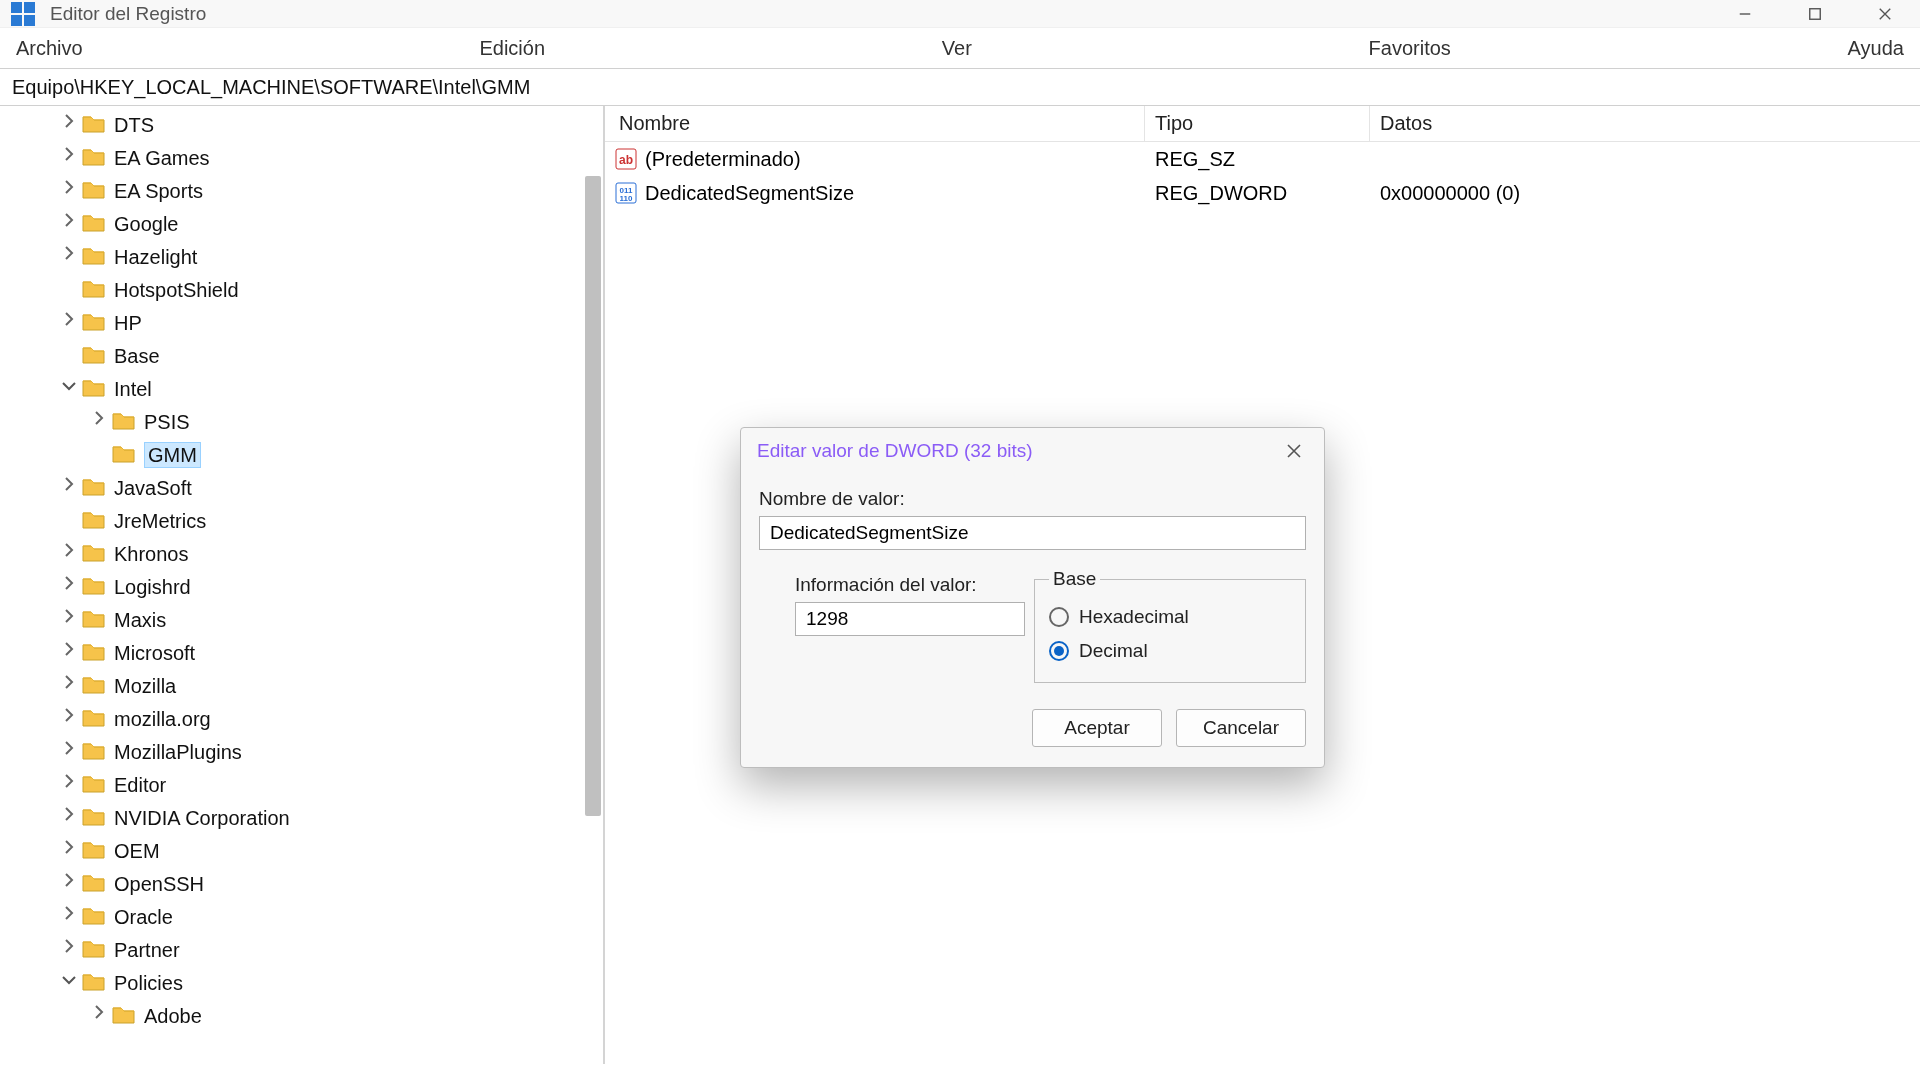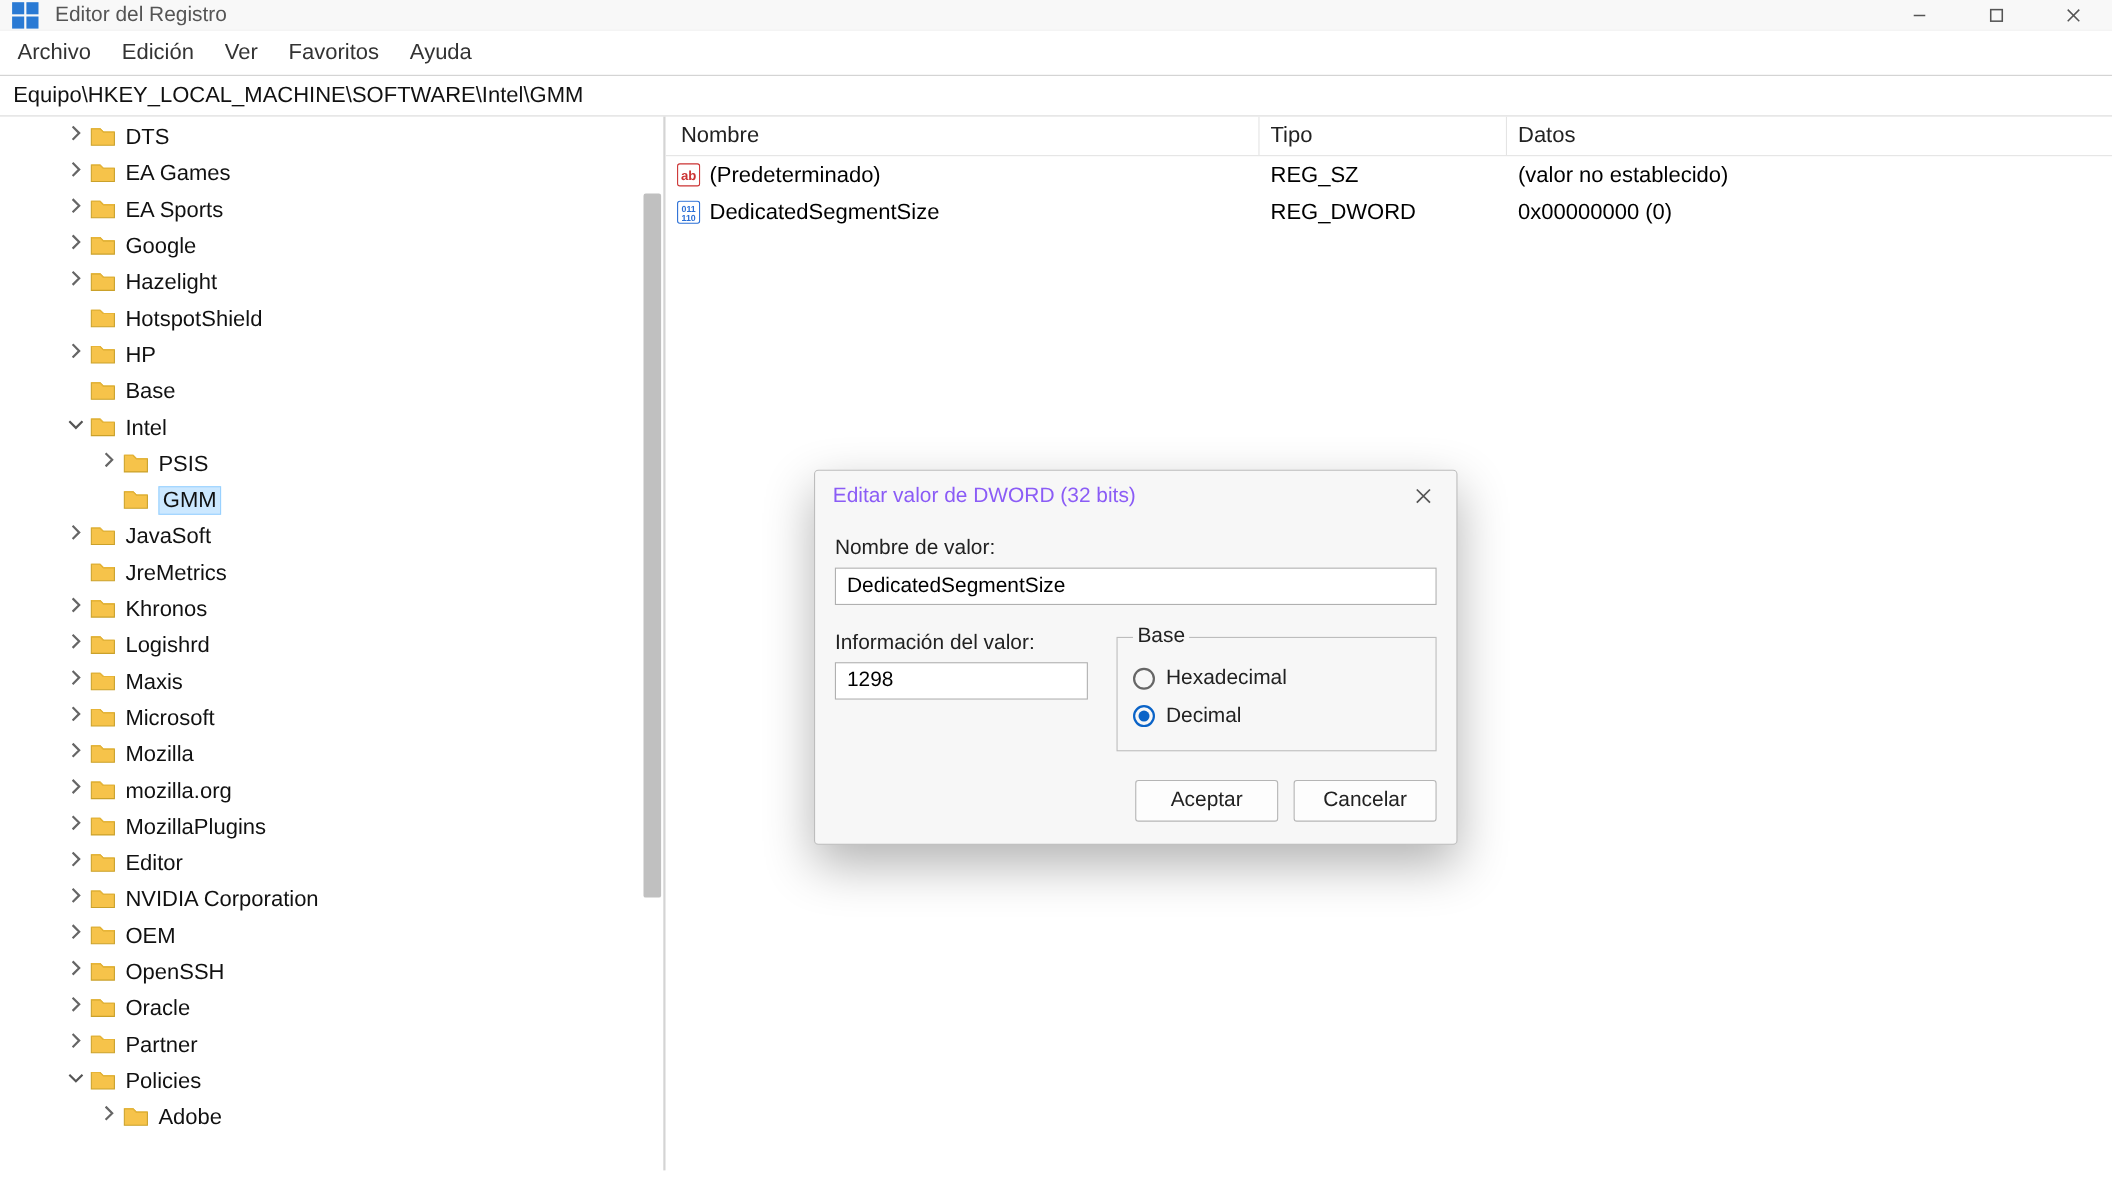--- a/index.html
+++ b/index.html
@@ -7,21 +7,21 @@
   body { font-size: 20px; }
 
   
   .titlebar { height: 28px; display: flex; align-items: center; background: #f8f8f8; border-bottom: 1px solid #f0f0f0; }
   .titlebar .app-icon { width: 26px; height: 26px; margin: 0 14px 0 10px; }
   .titlebar .title { flex: 1; color: #555; font-size: 19px; }
   .titlebar .win-btns { display: flex; }
   .titlebar .win-btn { width: 70px; height: 44px; display:flex; align-items:center; justify-content:center; color:#555; }
 
   
-  .menubar { height: 40px; display: flex; align-items: center; gap: 28px; padding: 0 16px; background:#fff; color:#333; font-size: 20px; }
+  .menubar { height: 40px; display: flex; align-items: center; padding: 0 16px; background:#fff; color:#333; font-size: 20px; justify-content: space-between; }
   .menubar .menu-item { }
 
   
   .addressbar { height: 38px; border-top:1px solid #d0d0d0; border-bottom:1px solid #d0d0d0; display:flex; align-items:center; padding: 0 12px; font-size: 20px; color:#111; background:#fff; }
 
   
   .main { display:flex; height: calc(100% - 44px - 40px - 38px); width:100%; }
   .tree { width: 605px; border-right: 2px solid #d4d4d4; position: relative; overflow:hidden; background:#fff; }
   .values { flex:1; background:#fff; overflow:hidden; }
 
@@ -56,21 +56,21 @@
   .values .val-icon { width:22px; height:22px; flex:0 0 22px; }
 
   
   .dialog { position:absolute; left:740px; top:427px; width:585px; background:#f7f7f7; border:1px solid #bdbdbd; border-radius:4px; box-shadow: 0 18px 45px rgba(0,0,0,.30); }
   .dialog .dlg-titlebar { height:46px; display:flex; align-items:center; padding:0 10px 0 16px; color:#8b5cf6; font-size:19px; }
   .dialog .dlg-titlebar .t { flex:1; }
   .dialog .dlg-close { width:40px; height:34px; display:flex; align-items:center; justify-content:center; color:#555;}
   .dialog .dlg-body { padding: 8px 18px 20px 18px; font-size:19px; color:#222; }
   .dialog label.sec { display:block; margin-top:6px; margin-bottom:6px; }
   .dialog .ro-input { width:100%; height:34px; background:#fff; border:1px solid #b0b0b0; padding:0 10px; font-size:19px; }
-  .dialog .row2 { display:flex; gap:26px; margin-top:18px; align-items:flex-start; }
+  .dialog .row2 { display:flex; gap:9px; margin-top:18px; align-items:flex-start;margin-left:36px; }
   .dialog .valcol { width:230px; }
   .dialog .valcol input { width:100%; height:34px; border:1px solid #b0b0b0; background:#fff; padding:0 10px; font-size:19px;}
   .dialog fieldset { flex:1; border:1px solid #bdbdbd; padding:10px 14px 14px 14px; position:relative; }
   .dialog fieldset legend { font-size:19px; padding:0 4px; color:#222; position:relative; top:0; background:#f7f7f7;}
   .dialog .radio-row { display:flex; align-items:center; gap:10px; height:34px; font-size:19px;}
   .dialog .radio { width:20px; height:20px; border-radius:50%; border:2px solid #666; display:inline-flex; align-items:center; justify-content:center;}
   .dialog .radio.checked { border-color:#0a63c7; }
   .dialog .radio.checked::after { content:""; width:10px; height:10px; border-radius:50%; background:#0a63c7; }
   .dialog .btns { display:flex; justify-content:flex-end; gap:14px; margin-top:26px;}
   .dialog .btn { min-width:130px; height:38px; background:#fdfdfd; border:1px solid #b5b5b5; border-radius:3px; display:flex; align-items:center; justify-content:center; font-size:19px;}
@@ -517,21 +517,20 @@
     </div>
     <div id="values-rows">
         <div class="row">
           <div class="cell-nom">
             <span class="val-icon"><svg viewBox="0 0 22 22" width="22" height="22">
                 <use href="#reg-string"></use>
               </svg></span>
             <span>(Predeterminado)</span>
           </div>
           <div class="cell-tipo">REG_SZ</div>
-          <div class="cell-datos">(valor no establecido)</div>
         </div>
         <div class="row">
           <div class="cell-nom">
             <span class="val-icon"><svg viewBox="0 0 22 22" width="22" height="22">
                 <use href="#reg-binary"></use>
               </svg></span>
             <span>DedicatedSegmentSize</span>
           </div>
           <div class="cell-tipo">REG_DWORD</div>
           <div class="cell-datos">0x00000000 (0)</div>

